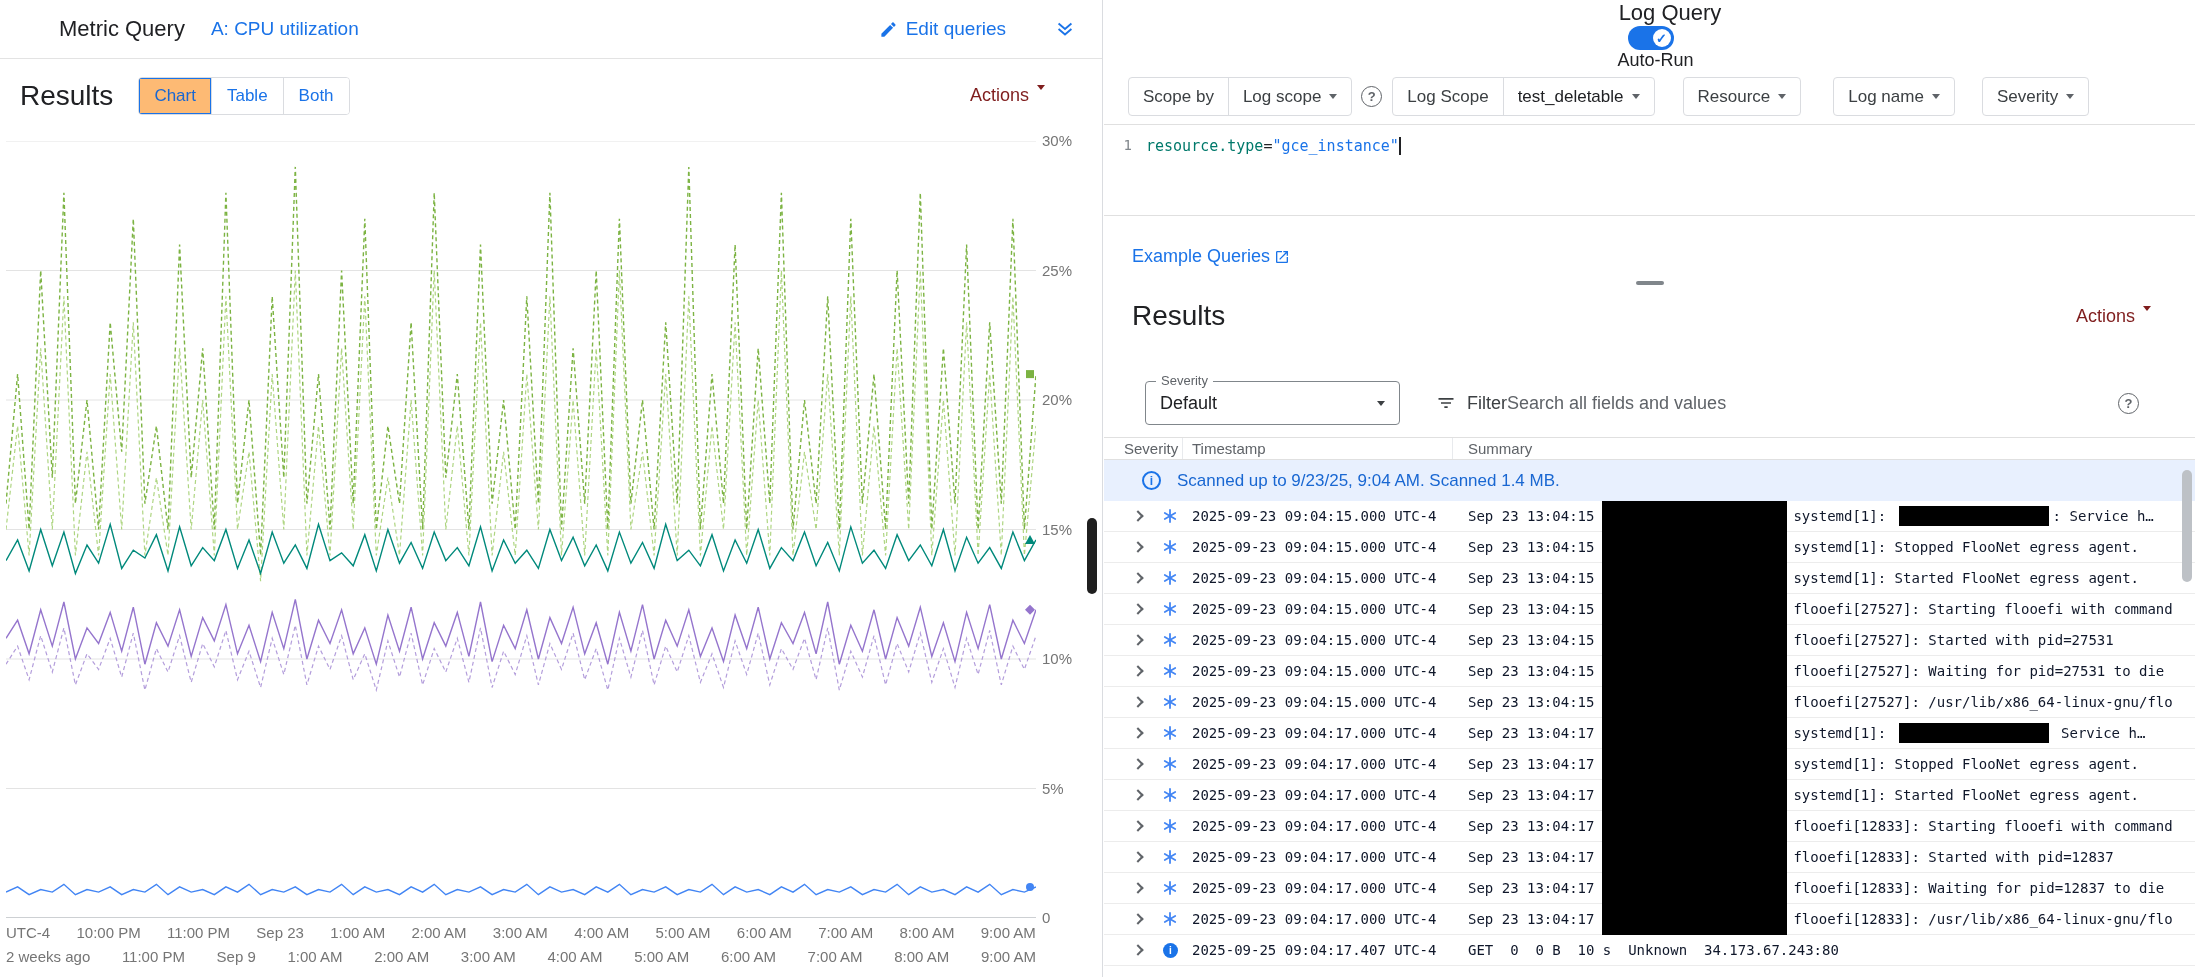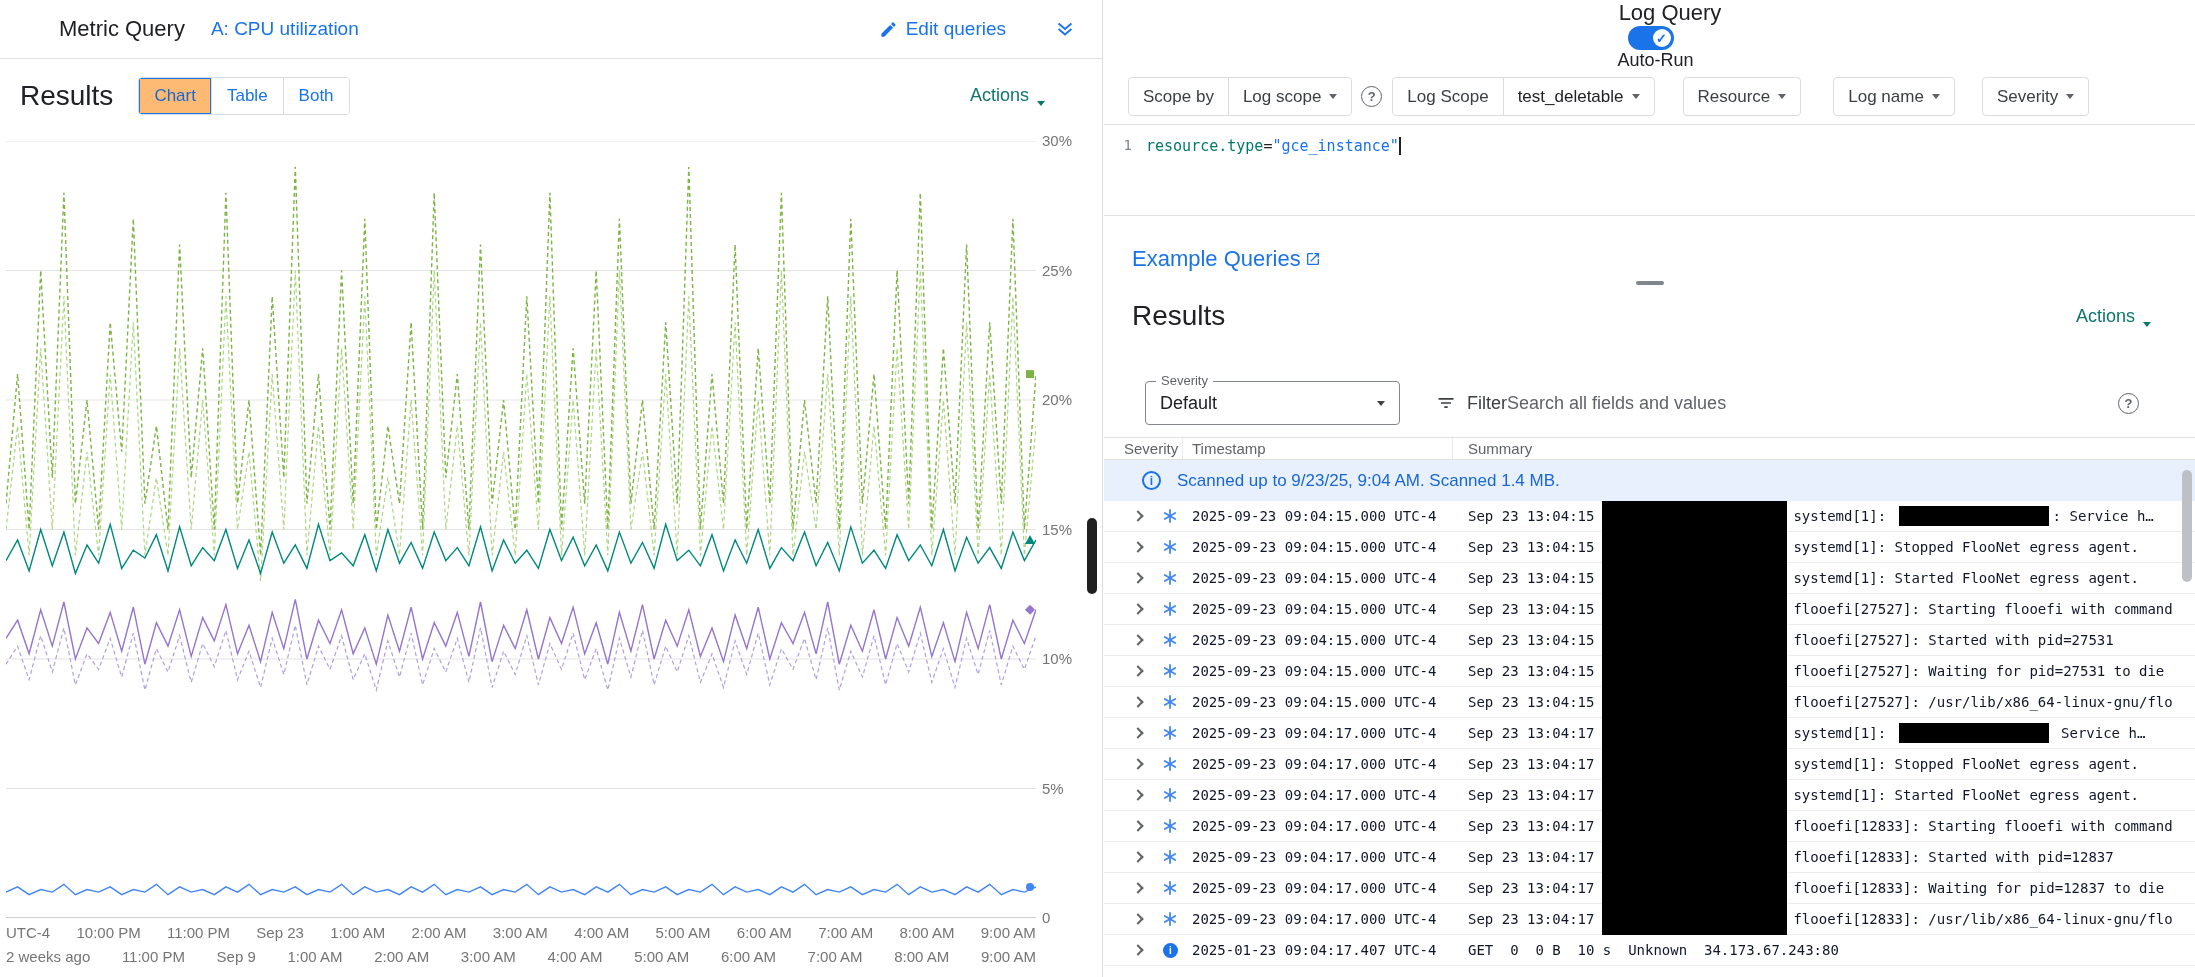--- a/index.html
+++ b/index.html
@@ -21,22 +21,22 @@
   .dbl-chevron { margin-left:48px; cursor:pointer; }
 
   .mp-results-bar { height:73px; display:flex; align-items:center; padding:0 57px 0 20px; }
   .section-title { font-size:28px; font-weight:400; color:#202124; }
   .seg-control { display:inline-flex; margin-left:25px; border:1px solid #dadce0;
     border-radius:4px; overflow:hidden; height:38px; }
   .seg { border:none; background:#fff; color:#1a73e8; font-size:17px; font-weight:500;
     padding:0 15px; cursor:pointer; font-family:inherit; border-left:1px solid #dadce0; height:100%; }
   .seg:first-child { border-left:none; }
   .seg.active { background:#fdba74; color:#1967d2; box-shadow:inset 0 0 0 1px #1a73e8; }
-  .actions-link { color:#0f766e; font-size:18px; font-weight:500; cursor:pointer;
-    display:inline-flex; align-items:flex-end; }
+  .actions-link { color:#7f1d1d; font-size:18px; font-weight:500; cursor:pointer;
+    display:inline-flex; align-items:flex-start; }
   .caret { display:inline-block; width:0; height:0; border-left:4.5px solid transparent;
     border-right:4.5px solid transparent; border-top:5px solid currentColor; margin-left:8px; }
 
   .chart-svg { position:absolute; left:6px; top:141px; width:1030px; height:777px; }
   .y-labels { position:absolute; left:1042px; top:0; width:60px; height:977px; }
   .ytick { position:absolute; font-size:15px; color:#757575; }
   .x-axis-row { position:absolute; left:6px; width:1030px; display:flex;
     justify-content:space-between; font-size:15px; color:#757575; }
   .x-axis-row.row1 { top:924px; }
   .x-axis-row.row2 { top:948px; }
@@ -80,21 +80,21 @@
     border-top:1px solid #e0e0e0; border-bottom:1px solid #e0e0e0; display:flex;
     padding-top:12px; cursor:text; }
   .gutter { width:42px; text-align:right; padding-right:14px; color:#80868b;
     font-family:"DejaVu Sans Mono",monospace; font-size:14px; flex:none; }
   .code { font-family:"DejaVu Sans Mono",monospace; font-size:15px; }
   .q-field { color:#00796b; } .q-op { color:#202124; } .q-str { color:#1a73e8; }
   .cursor { display:inline-block; width:2px; height:18px; background:#202124;
     vertical-align:text-bottom; }
 
   .example-link { position:absolute; top:246px; left:28px; display:inline-flex;
-    align-items:center; gap:4px; color:#1a73e8; font-size:22px; font-weight:500; cursor:pointer; }
+    align-items:center; gap:4px; color:#1a73e8; font-size:18px; font-weight:500; cursor:pointer; }
   .drag-handle { position:absolute; top:281px; left:50%; margin-left:-14px;
     width:28px; height:4px; background:#80868b; border-radius:2px; cursor:row-resize; }
 
   .results-head { position:absolute; top:300px; left:28px; right:44px;
     display:flex; justify-content:space-between; align-items:center; }
 
   .sev-filter-row { position:absolute; top:381px; left:41px; right:56px; height:44px;
     display:flex; align-items:center; }
   .select-box { position:relative; width:255px; height:44px; border:1px solid #80868b;
     border-radius:4px; display:flex; align-items:center; padding:0 14px;
@@ -553,21 +553,21 @@
           <span class="ts mono">2025-09-23 09:04:17.000 UTC-4</span>
           <span class="summary"><span class="mono">Sep 23 13:04:17</span><span class="host-redact"></span><span class="mono">flooefi[12833]: /usr/lib/x86_64-linux-gnu/floo…</span></span>
         </div>
         <div class="log-row">
           <span class="expander">
             <span class="chev"></span>
           </span>
           <span class="sev">
             <span class="info-dot"></span>
           </span>
-          <span class="ts mono">2025-01-23 09:04:17.407 UTC-4</span>
+          <span class="ts mono">2025-09-25 09:04:17.407 UTC-4</span>
           <span class="summary"><span class="mono">GET  0  0 B  10 s  Unknown  34.173.67.243:80</span></span>
         </div>
       </div>
     <div class="res-scroll">
       <div class="res-thumb"></div>
     </div>
   </div>
 </div>
 
 </body></html>

